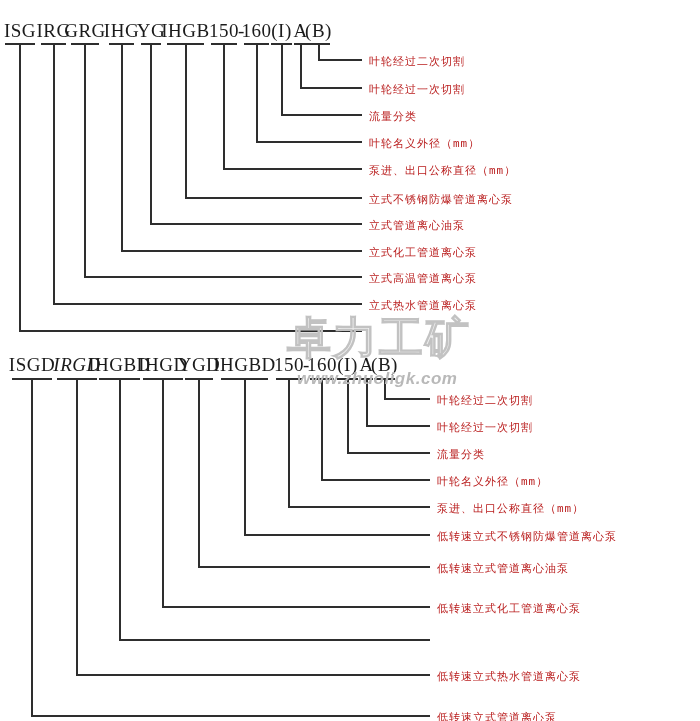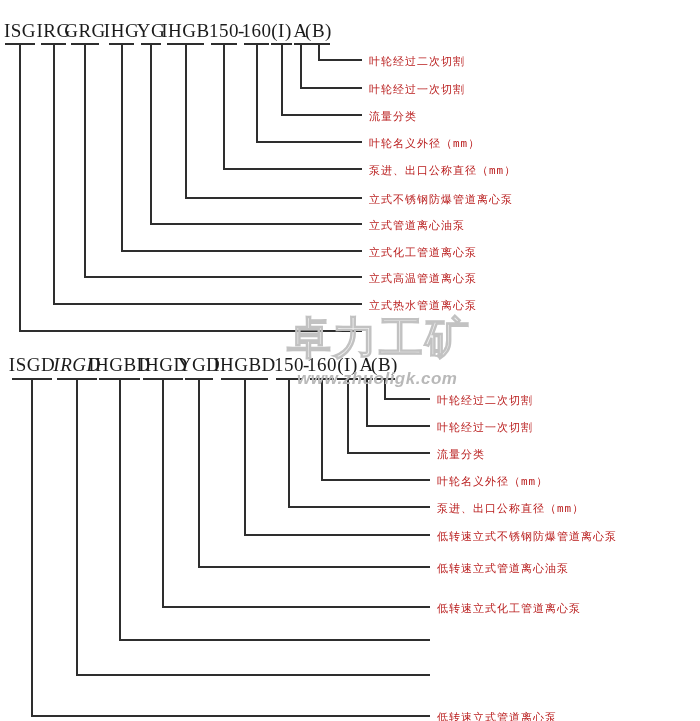--- a/index.html
+++ b/index.html
@@ -142,17 +142,18 @@
       <div class="line-v" style="left: 384px; top: 364px; height: 20px;"></div>
       <div class="line-h" style="left: 384px; top: 382px; width: 46px;"></div>
       <div class="label" style="left: 437px; top: 376px;">叶轮经过二次切割</div>
       <div class="label" style="left: 437px; top: 403px;">叶轮经过一次切割</div>
       <div class="label" style="left: 437px; top: 430px;">流量分类</div>
       <div class="label" style="left: 437px; top: 457px;">叶轮名义外径（mm）</div>
       <div class="label" style="left: 437px; top: 484px;">泵进、出口公称直径（mm）</div>
       <div class="label" style="left: 437px; top: 512px;">低转速立式不锈钢防爆管道离心泵</div>
       <div class="label" style="left: 437px; top: 544px;">低转速立式管道离心油泵</div>
       <div class="label" style="left: 437px; top: 584px;">低转速立式化工管道离心泵</div>
+      <div class="label" style="left: 437px; top: 652px;">低转速立式热水管道离心泵</div>
       <div class="label" style="left: 437px; top: 693px; text-align: center;">低转速立式管道离心泵</div>
     </section>
   <div class="watermark-logo">卓力工矿</div>
   <div class="watermark-url">www.zhuoligk.com</div>
 </div>
 
 </body></html>

